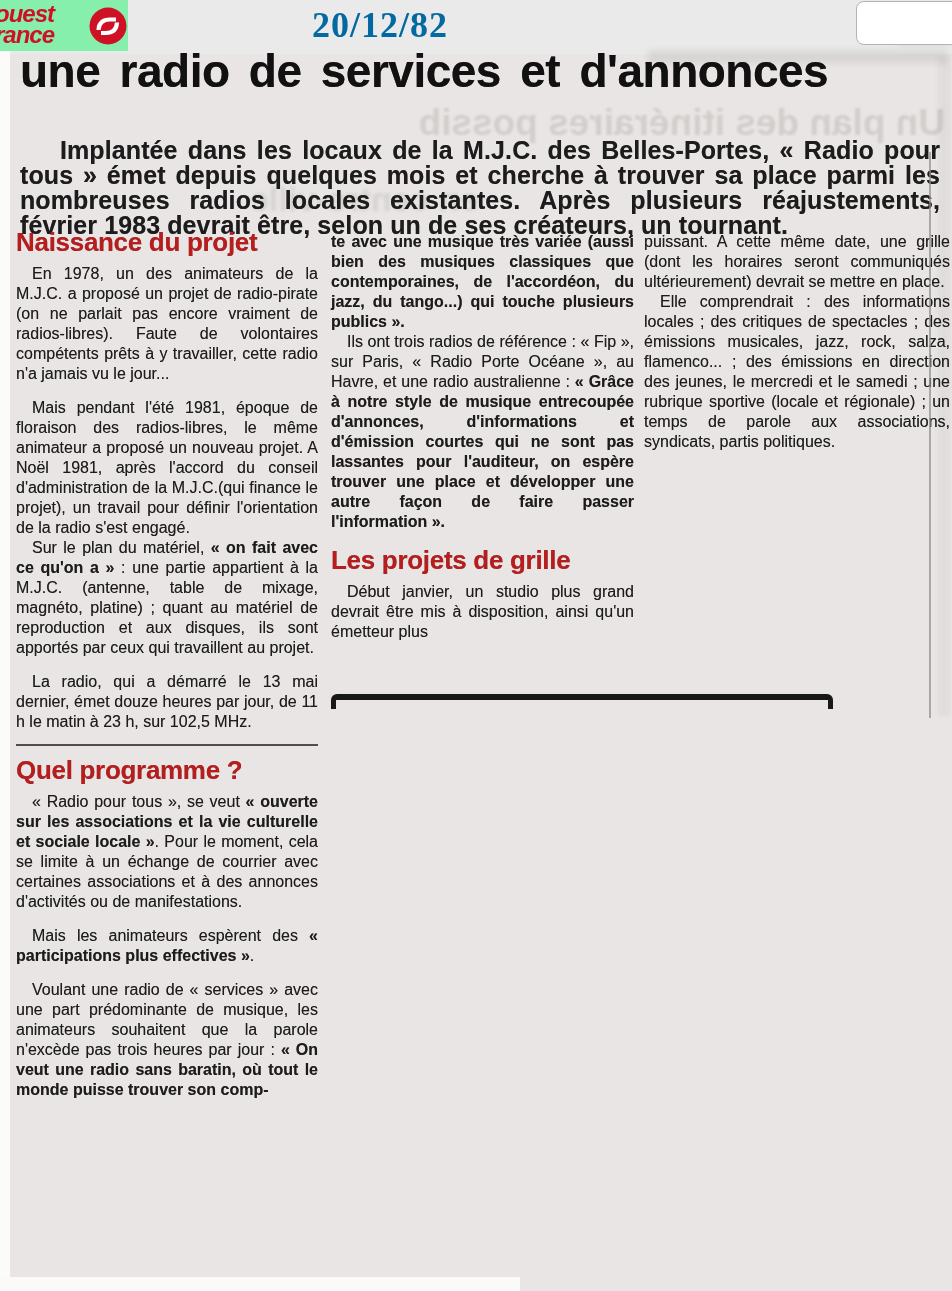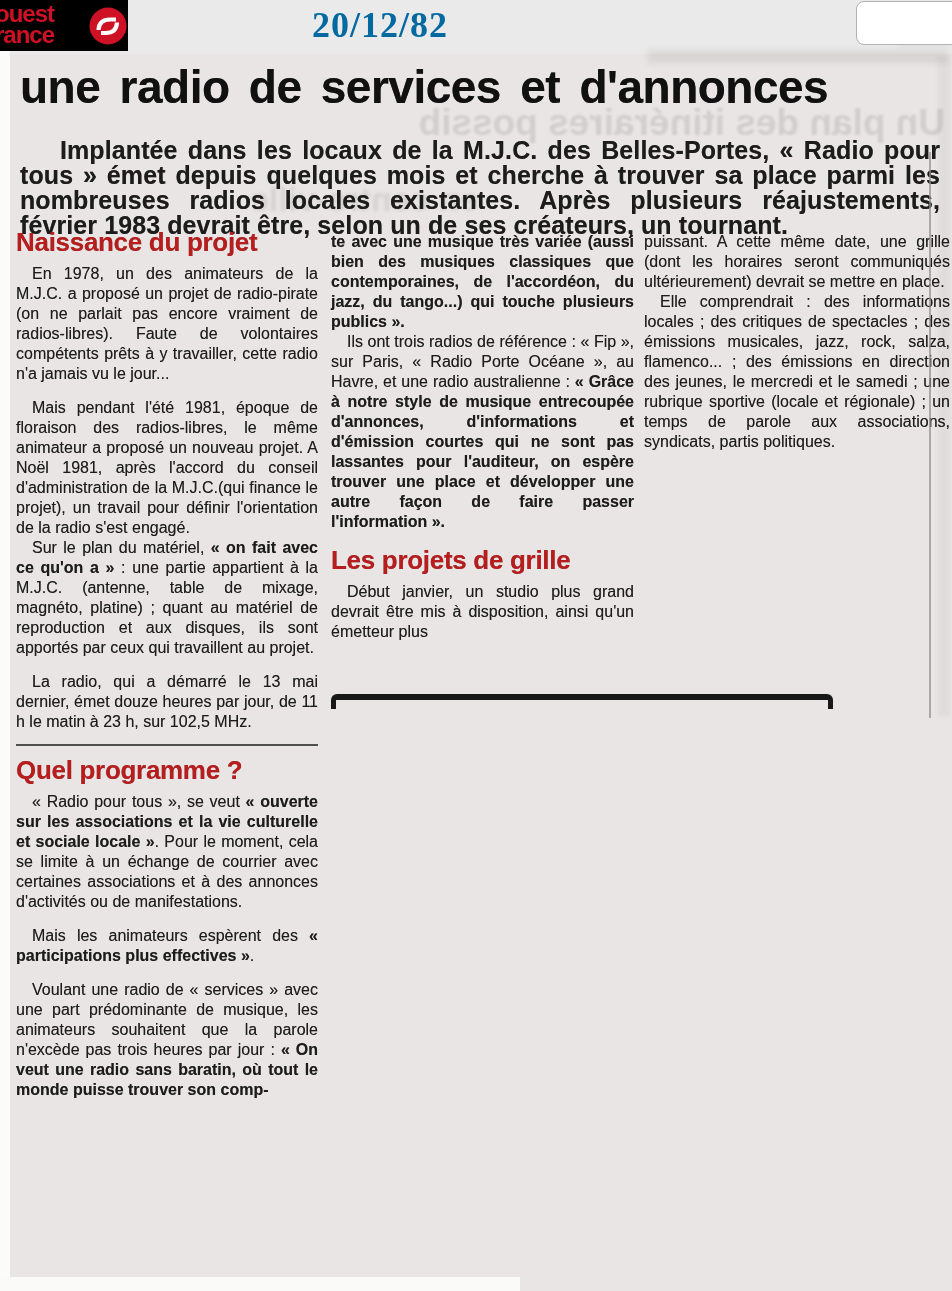--- a/index.html
+++ b/index.html
@@ -2,32 +2,32 @@
 <html lang="fr"><head>
 <meta charset="utf-8">
 <style>
   html,body{margin:0;padding:0;background:#d9d9d9;}
   .page{position:relative;width:952px;height:1291px;background:#e8e5e4;overflow:hidden;
         font-family:"Liberation Sans",sans-serif;color:#1c1c1c;}
   .topband{position:absolute;left:0;top:0;width:952px;height:54px;background:#ebeaea;}
   .leftstrip{position:absolute;left:0;top:0;width:10px;height:1291px;background:#fbfbfa;}
   .bottomstrip{position:absolute;left:0;top:1277px;width:520px;height:14px;background:#fafaf9;}
 
-  .logobox{position:absolute;left:0;top:0;width:128px;height:51px;background:#000000;}
+  .logobox{position:absolute;left:0;top:0;width:128px;height:51px;background:#86efac;font-style:italic;}
   .logotext{position:absolute;left:-5px;top:3px;color:#cf1126;font-weight:bold;font-size:24px;
             line-height:21px;letter-spacing:-1px;}
   .logomark{position:absolute;left:89px;top:7px;width:38px;height:38px;}
 
   .datebox{position:absolute;left:285px;top:4px;width:190px;text-align:center;
            font-family:"Liberation Serif",serif;font-weight:bold;font-size:36px;
            letter-spacing:1px;color:#0369a1;}
   .whitebox{position:absolute;left:856px;top:1px;width:112px;height:42px;background:#ffffff;
             border:1px solid #b3b3b3;border-radius:8px;}
 
-  .headline{position:absolute;left:20px;top:60px;width:925px;font-size:46px;font-weight:bold;
+  .headline{position:absolute;left:20px;top:44px;width:925px;font-size:46px;font-weight:bold;
             letter-spacing:-0.5px;word-spacing:7px;white-space:nowrap;color:#111;
             text-shadow:0 0 .6px rgba(0,0,0,.6);}
   .lede{position:absolute;left:20px;top:138px;width:920px;font-size:25px;font-weight:bold;
         line-height:25px;text-align:justify;text-indent:40px;letter-spacing:.1px;
         text-shadow:0 0 .4px rgba(0,0,0,.5);}
 
   .col{position:absolute;top:232px;text-align:justify;font-size:16px;line-height:20px;
        text-shadow:0 0 .4px rgba(0,0,0,.45);}
   .col1{left:16px;width:302px;height:1056px;overflow:hidden;}
   .col2{left:331px;width:303px;}

